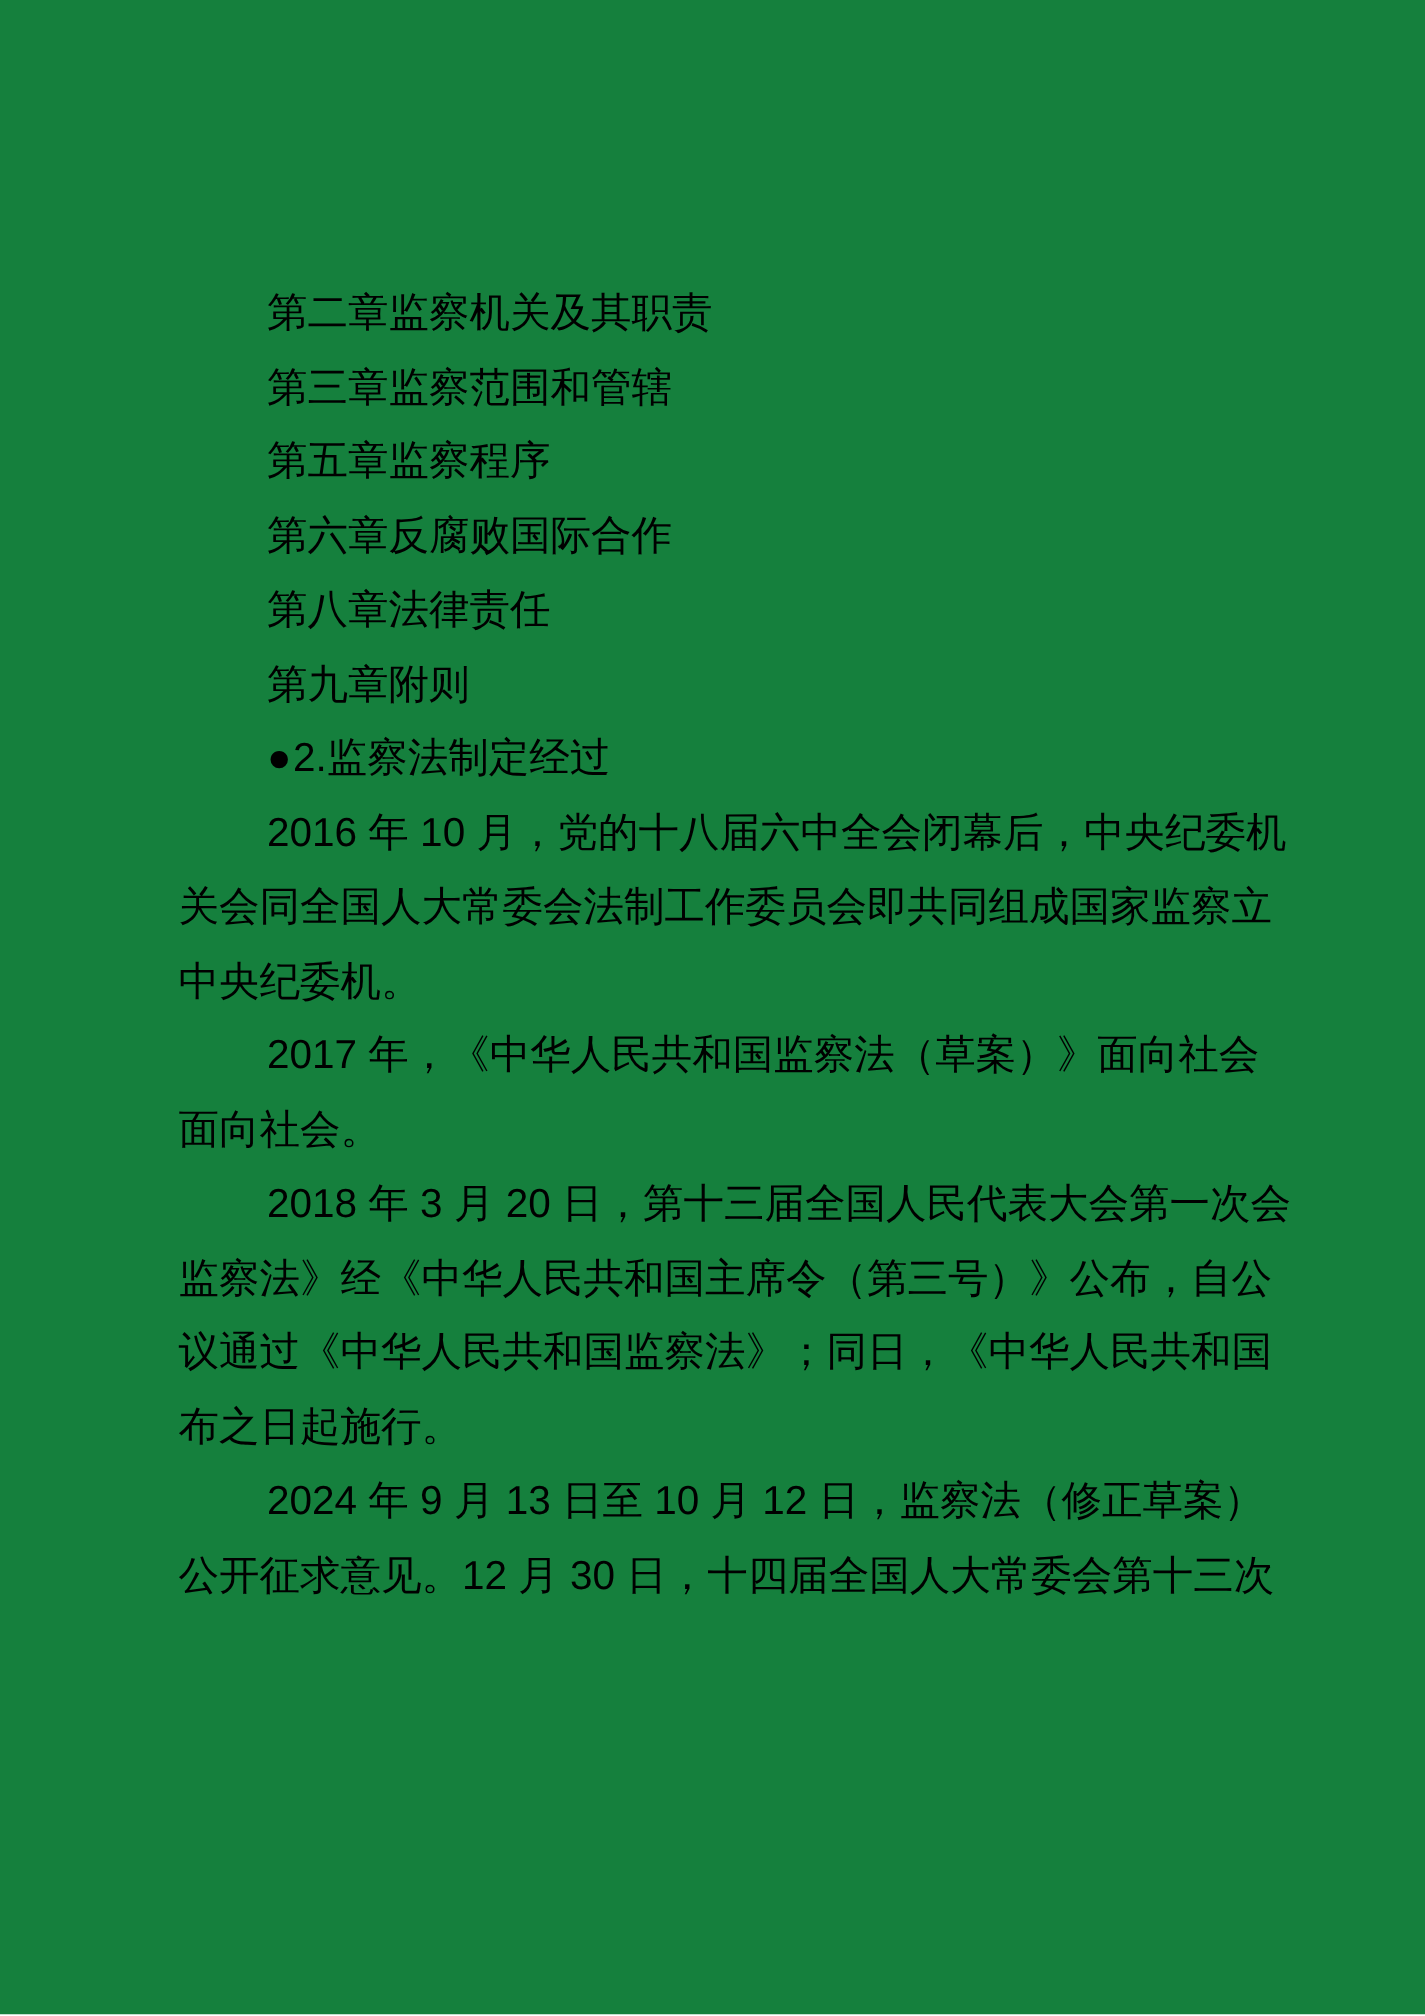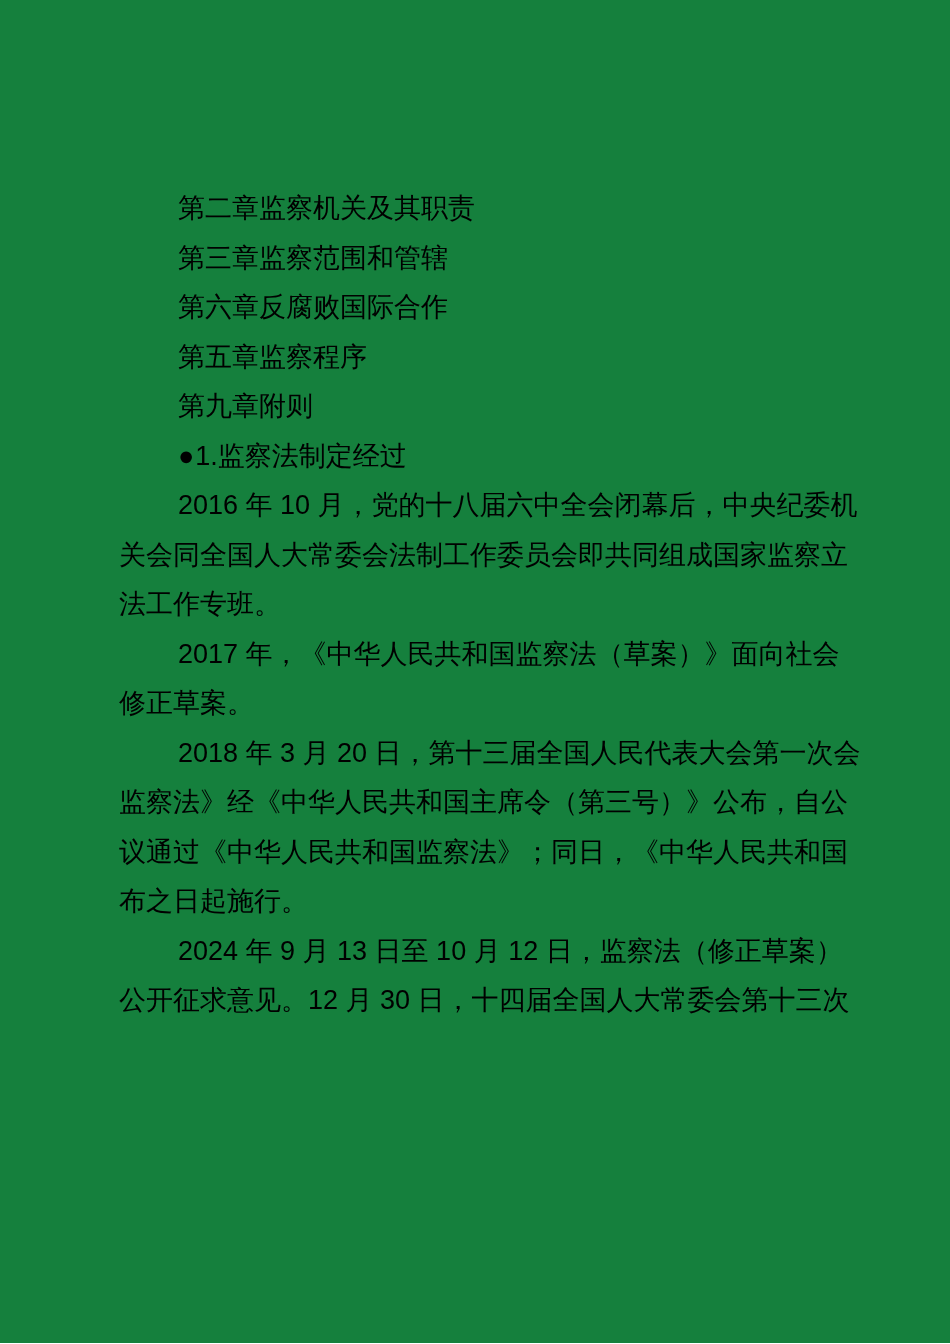--- a/index.html
+++ b/index.html
@@ -37,34 +37,35 @@
   }
 </style>
 </head>
 <body>
 
 <div class="page">
   <div class="content">
 
     <div class="line indent">第二章监察机关及其职责</div>
     <div class="line indent">第三章监察范围和管辖</div>
+    <div class="line indent">第五章监察程序</div>
     <div class="line indent">第六章反腐败国际合作</div>
-    <div class="line indent">第五章监察程序</div>
+    <div class="line indent">第八章法律责任</div>
     <div class="line indent">第九章附则</div>
 
     <div class="line indent">
-      <span class="bullet">●</span><span>1.监察法制定经过</span>
+      <span class="bullet">●</span><span>2.监察法制定经过</span>
     </div>
 
     <div class="line indent">2016 年 10 月，党的十八届六中全会闭幕后，中央纪委机</div>
     <div class="line">关会同全国人大常委会法制工作委员会即共同组成国家监察立</div>
-    <div class="line">法工作专班。</div>
+    <div class="line">中央纪委机。</div>
 
     <div class="line indent">2017 年，《中华人民共和国监察法（草案）》面向社会</div>
-    <div class="line">修正草案。</div>
+    <div class="line">面向社会。</div>
 
     <div class="line indent">2018 年 3 月 20 日，第十三届全国人民代表大会第一次会</div>
     <div class="line">监察法》经《中华人民共和国主席令（第三号）》公布，自公</div>
     <div class="line">议通过《中华人民共和国监察法》；同日，《中华人民共和国</div>
     <div class="line">布之日起施行。</div>
 
     <div class="line indent">2024 年 9 月 13 日至 10 月 12 日，监察法（修正草案）</div>
     <div class="line">公开征求意见。12 月 30 日，十四届全国人大常委会第十三次</div>
 
   </div>

